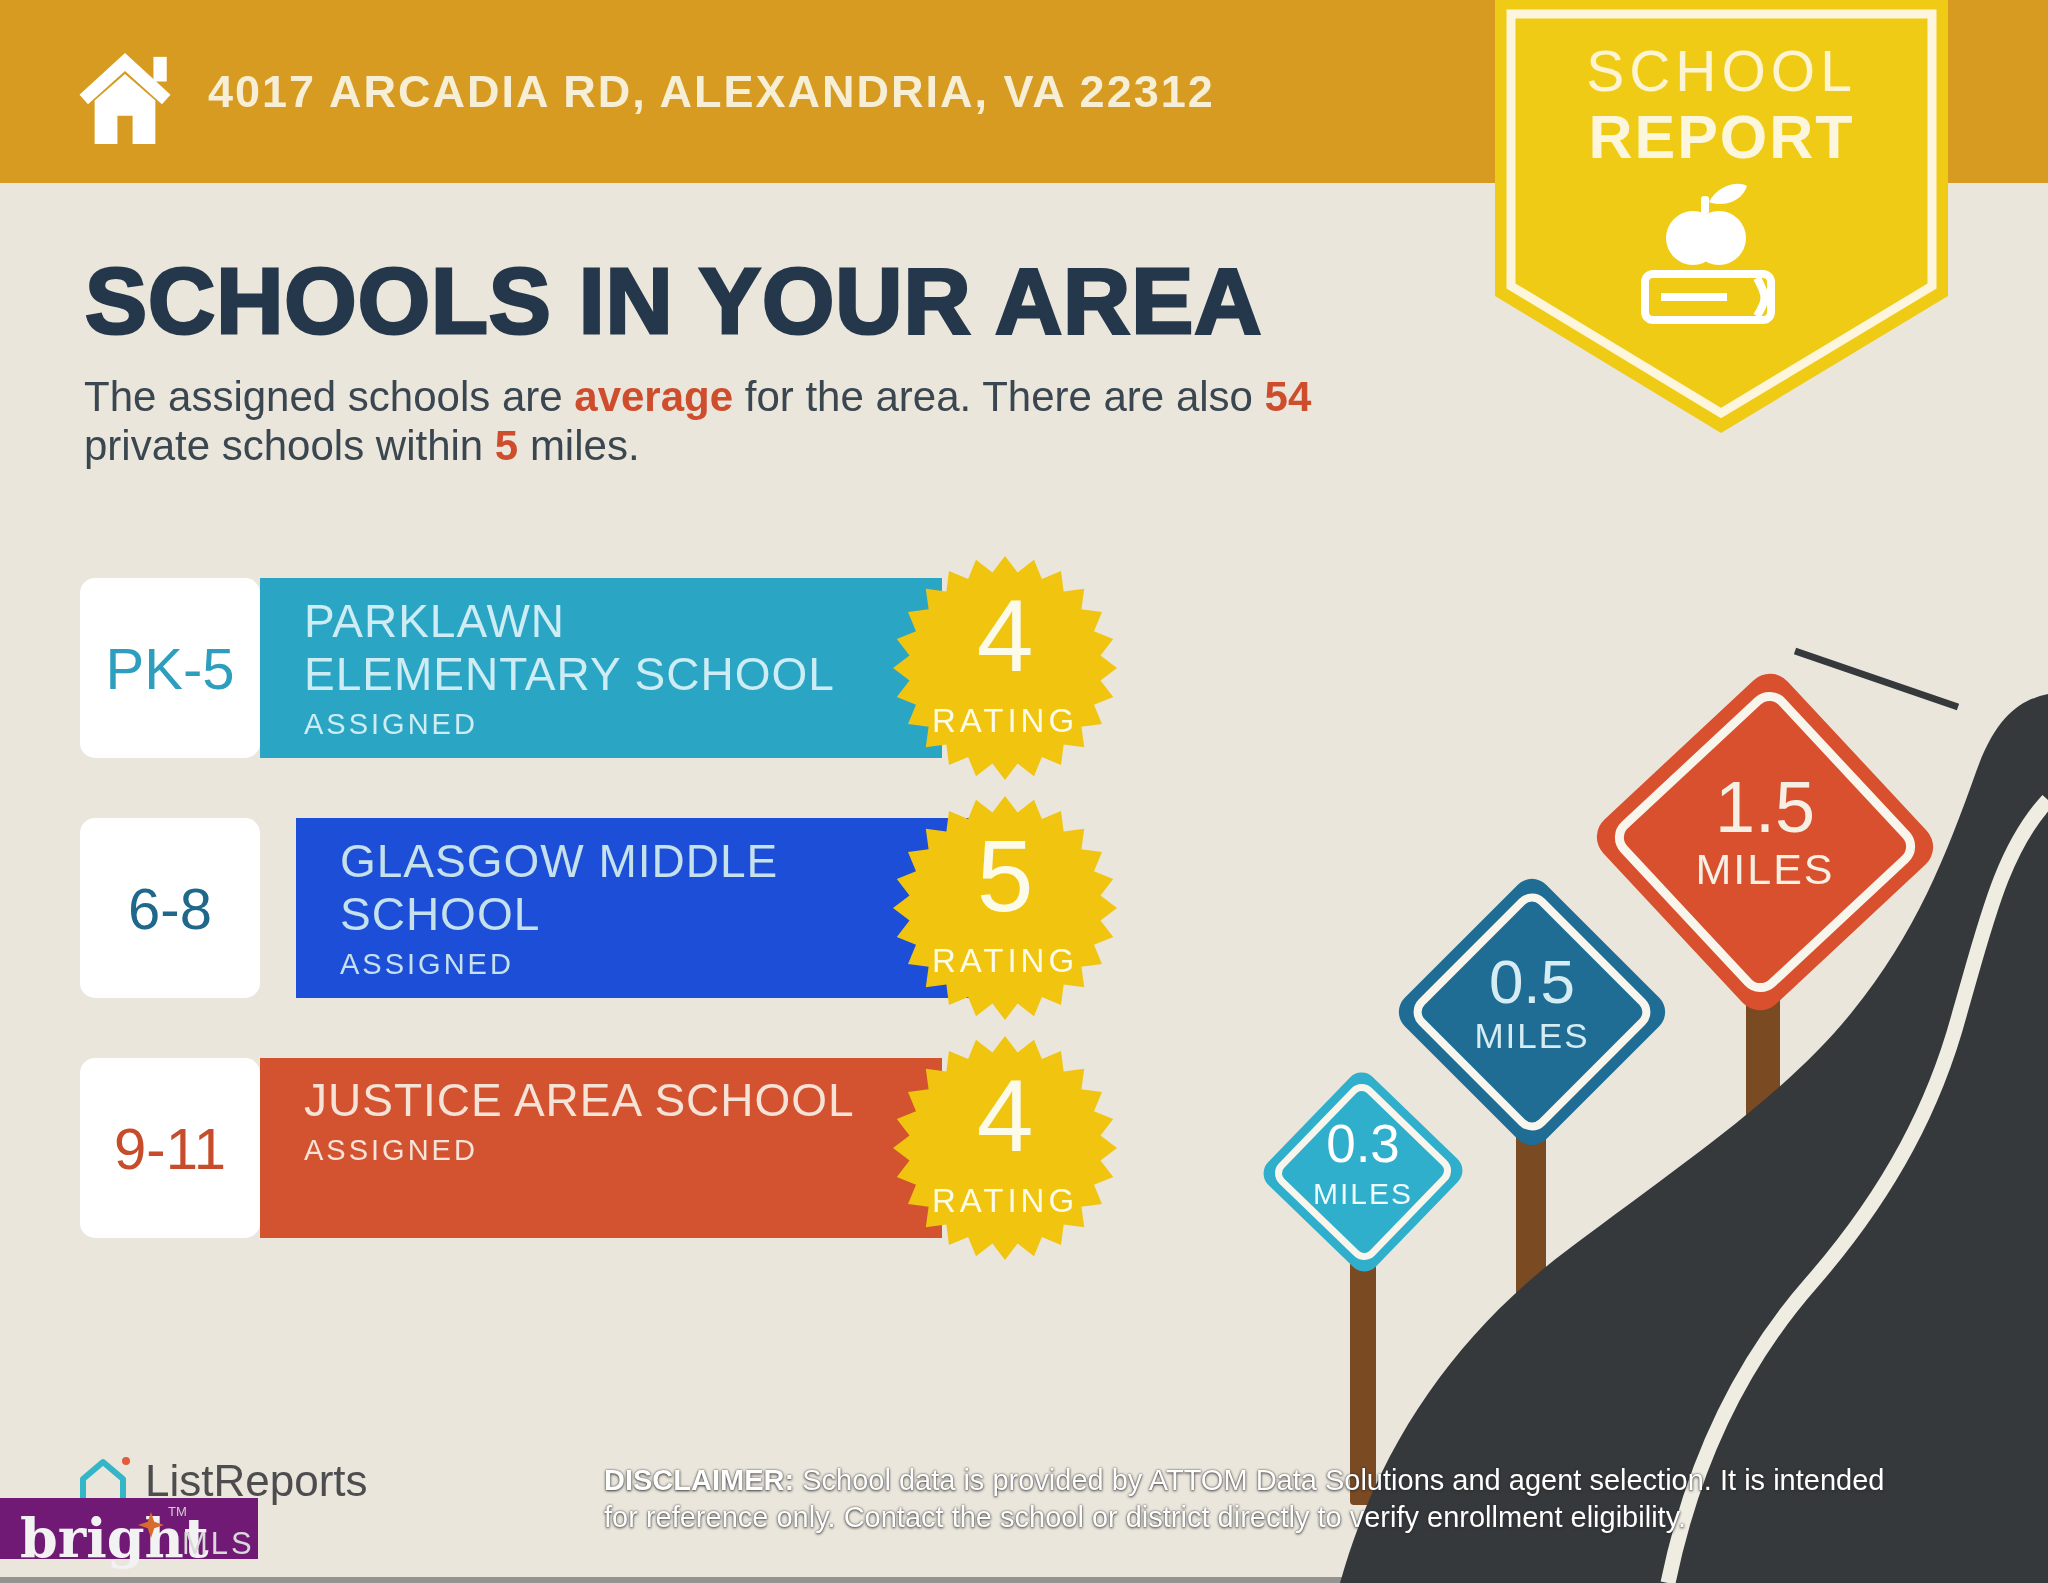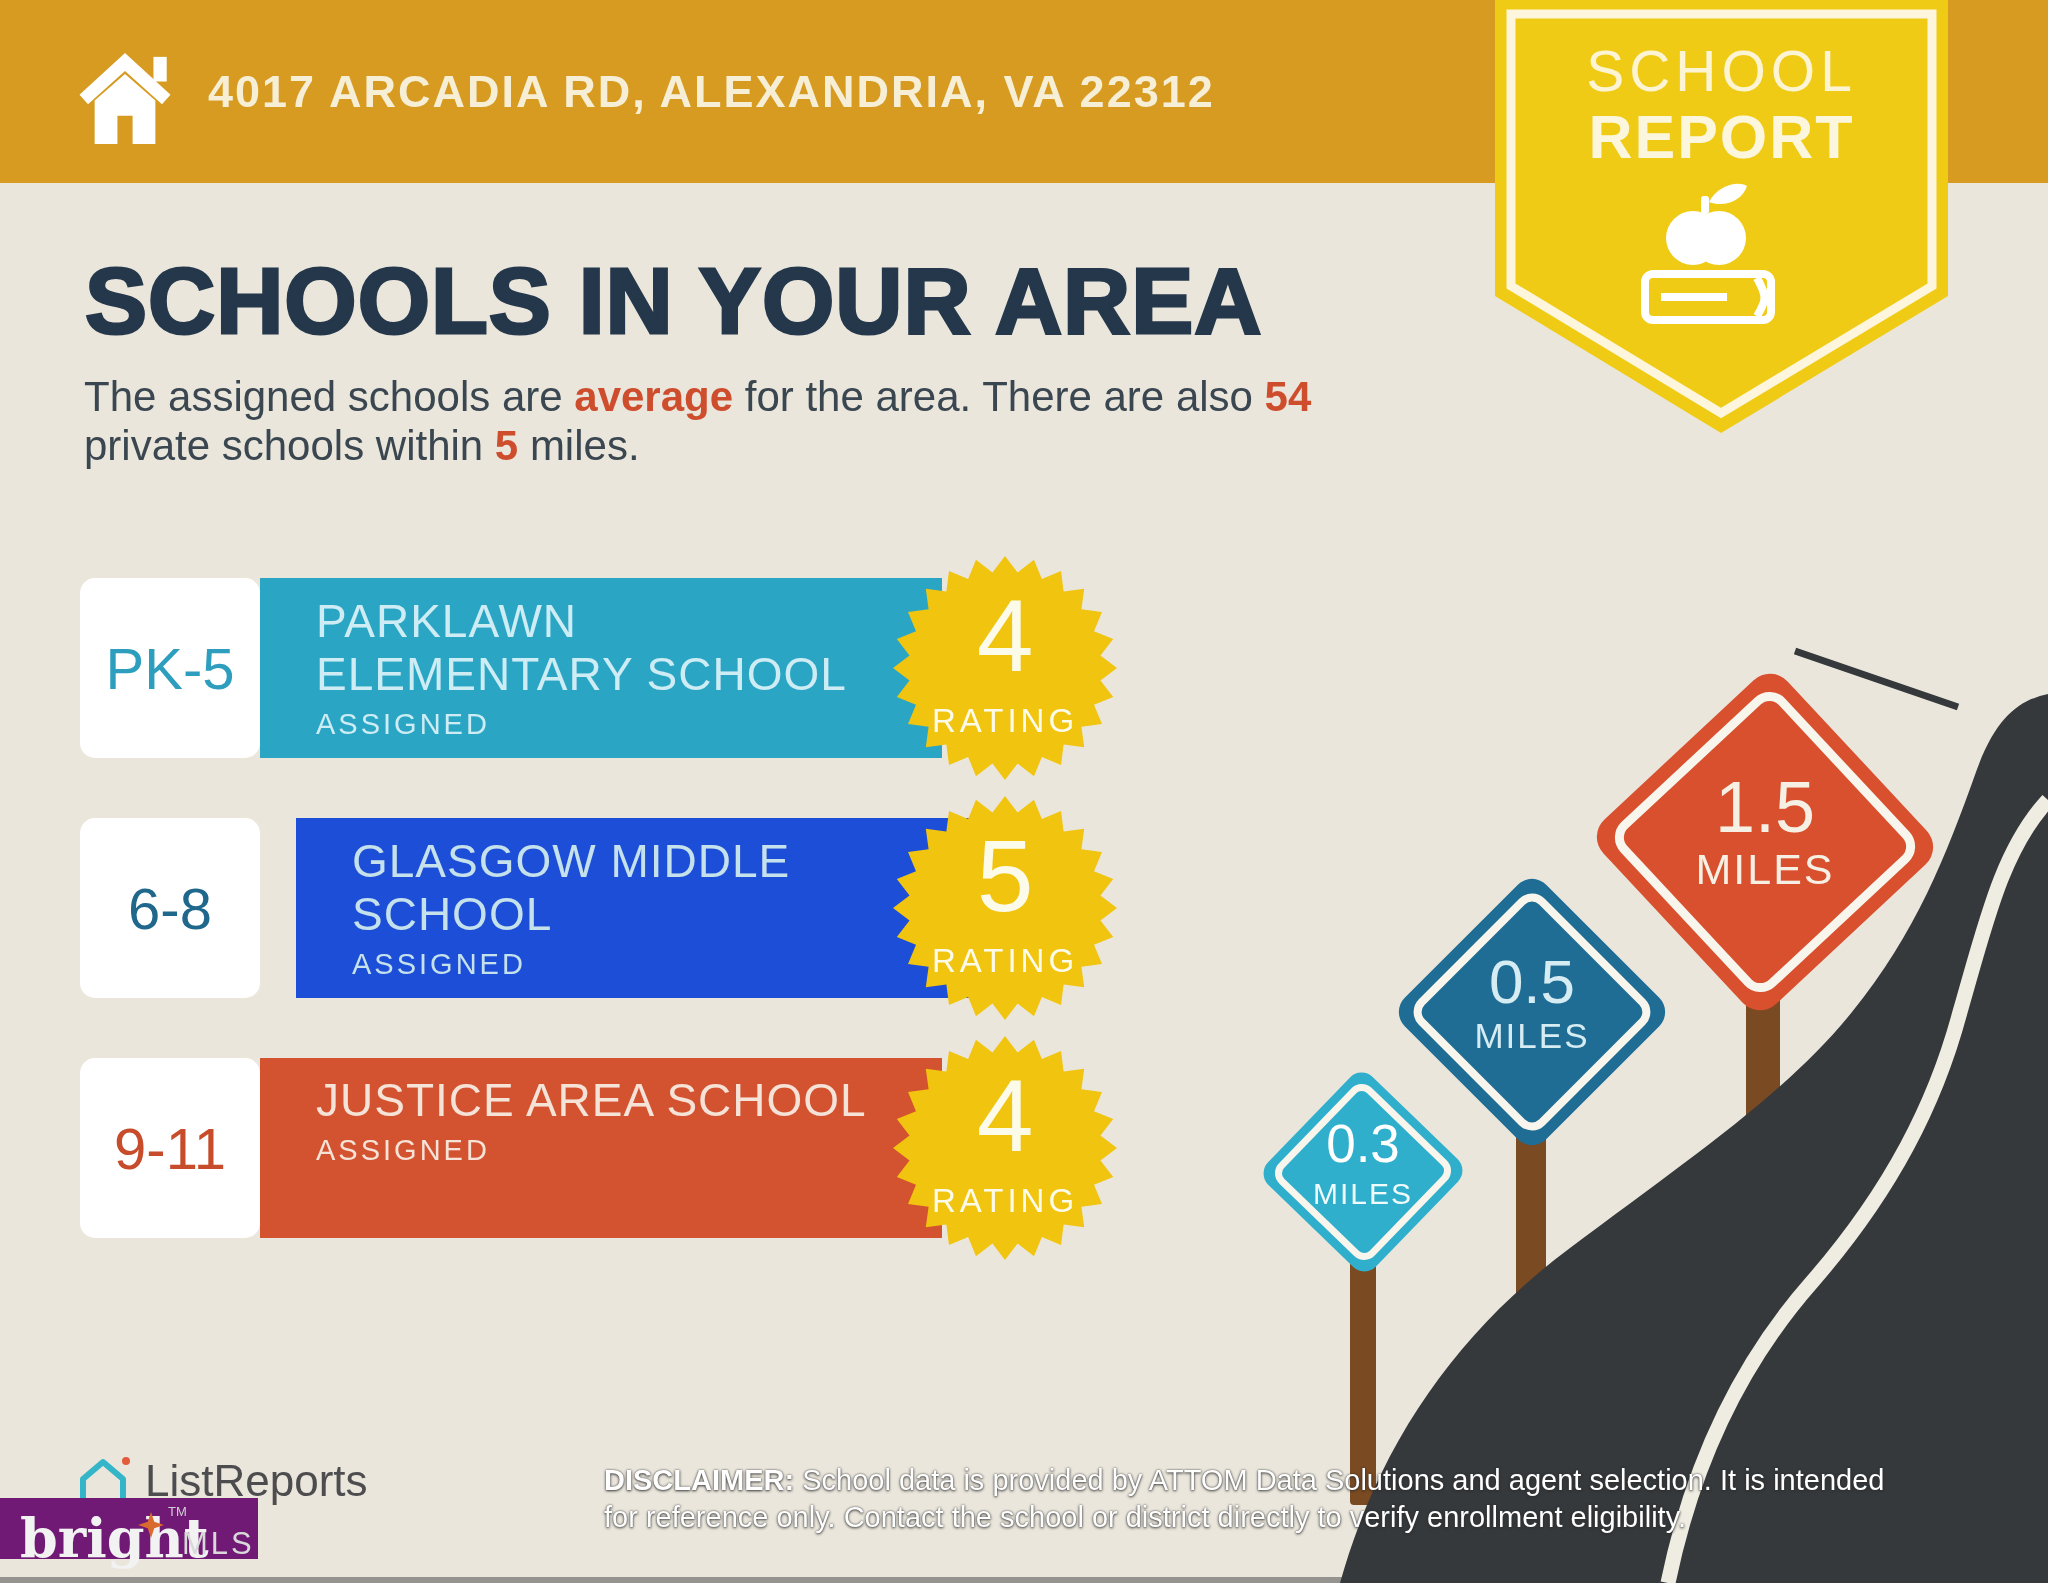--- a/index.html
+++ b/index.html
@@ -28,21 +28,21 @@
   }
   .subtitle{position:absolute;left:84px;top:372px;font-size:42px;line-height:49px;color:#3A4650;z-index:2;}
   .subtitle .hl{color:#CE4D2D;font-weight:700;}
   
   .school-row{position:absolute;left:0;width:2048px;height:180px;z-index:2;}
   .row-0{top:578px;} .row-1{top:818px;} .row-2{top:1058px;}
   .grade-box{position:absolute;left:80px;top:0;width:180px;height:180px;background:#FFFFFF;
     display:flex;align-items:center;justify-content:center;font-size:58px;border-radius:15px;}
   .row-0 .grade-box{color:#2D9EBE;} .row-1 .grade-box{color:#1F688C;} .row-2 .grade-box{color:#C74C2B;}
   .bar{position:absolute;left:260px;top:0;width:682px;height:180px;box-sizing:border-box;
-    padding-left:56px;display:flex;flex-direction:column;justify-content:center;}
+    padding-left:44px;display:flex;flex-direction:column;justify-content:center;}
   .row-0 .bar{background:#2AA6C4;color:#CDECF4;}
   .row-1 .bar{background:#1d4ed8;color:#C5E1EB;margin-left:36px;}
   .row-2 .bar{background:#D3522F;color:#F6E3D8;justify-content:flex-start;padding-top:16px;}
   .bar .bar-title{font-size:46px;line-height:53px;letter-spacing:1px;}
   .bar .assigned{font-size:29px;letter-spacing:3px;margin-top:7px;}
   .starburst{position:absolute;left:893px;width:224px;height:224px;z-index:3;}
   .row-0 .starburst{top:-22px;} .row-1 .starburst{top:-22px;} .row-2 .starburst{top:-22px;}
   .starburst svg{position:absolute;left:0;top:0;width:224px;height:224px;}
   .starburst polygon{fill:#F0C40F;}
   .star-num{position:absolute;left:0;top:22px;width:100%;text-align:center;

